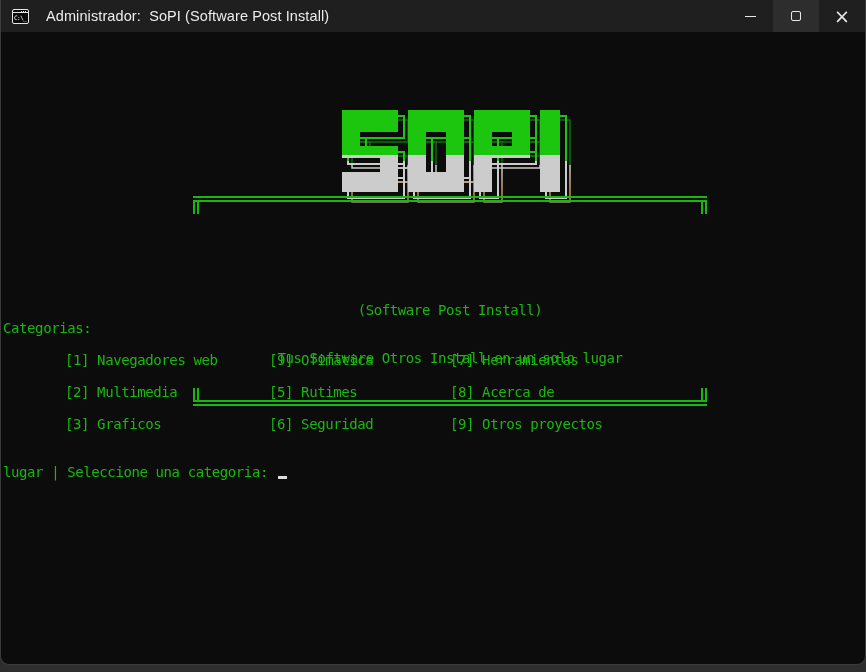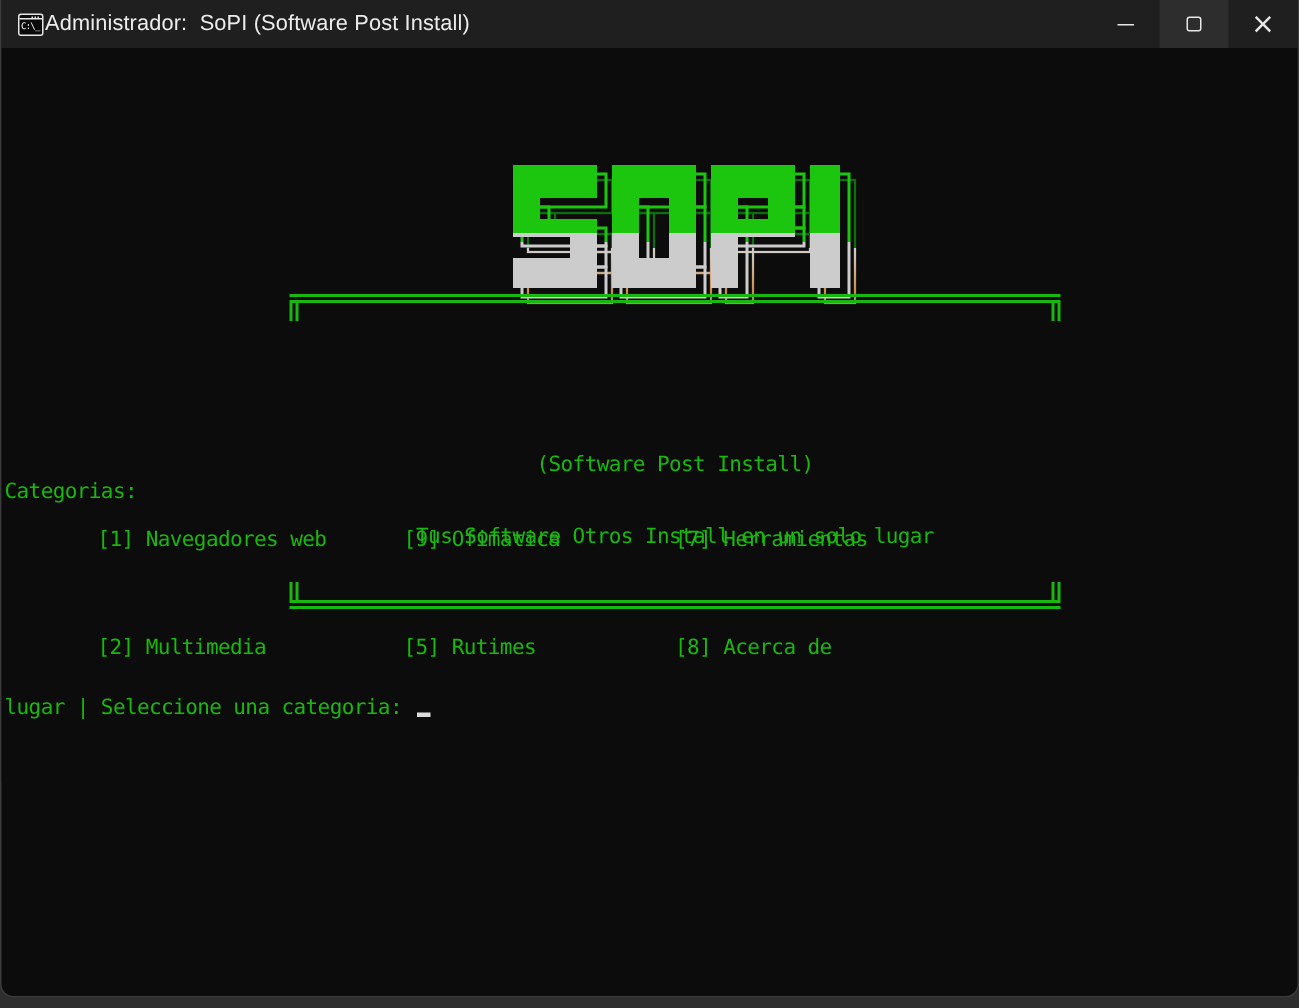--- a/index.html
+++ b/index.html
@@ -27,21 +27,21 @@
     border:1px solid #e6e6e6;border-radius:2px;position:relative;flex:0 0 auto;
   }
   .cmd-icon .bar{position:absolute;top:0;left:0;right:0;height:3px;border-bottom:1px solid #e6e6e6;}
   .cmd-icon .dot{position:absolute;top:1px;width:1px;height:1px;background:#e6e6e6;}
   .cmd-icon .d1{right:2px;} .cmd-icon .d2{right:4px;} .cmd-icon .d3{right:6px;}
   .cmd-icon .prompt-glyph{
     position:absolute;left:1px;top:4px;font-family:"DejaVu Sans Mono", monospace;
     font-size:6px;line-height:8px;color:#fff;letter-spacing:-0.5px;
   }
   .window-title{
-    margin-left:1px;font-size:14.5px;white-space:pre;letter-spacing:0.1px;
+    margin-left:17px;font-size:14.5px;white-space:pre;letter-spacing:0.1px;
   }
   .controls{margin-left:auto;display:flex;height:100%;}
   .ctl-btn{width:46px;height:32px;display:flex;align-items:center;justify-content:center;background:transparent;border:none;cursor:pointer;}
   .ctl-btn.maximize{background:var(--maxbtn-bg);}
   .min-glyph{width:11px;height:1px;background:#e8e8e8;}
   .max-glyph{width:10px;height:10px;border:1px solid #e8e8e8;border-radius:2px;}
   .close-glyph{color:#e8e8e8;font-size:19px;line-height:19px;font-family:"DejaVu Sans", sans-serif;}
 
   
   .console{
@@ -61,21 +61,21 @@
   .info-box .stub{position:absolute;width:0;height:12px;}
   .info-box .tl{left:0;top:0;border-left:6px double var(--green);}
   .info-box .tr{right:0;top:0;border-right:6px double var(--green);}
   .info-box .bl{left:0;bottom:0;border-left:6px double var(--green);}
   .info-box .br{right:0;bottom:0;border-right:6px double var(--green);}
   .info-line{height:16px;}
 
   .categories-label{position:absolute;top:288px;left:2px;}
 
   .menu-row{position:absolute;left:0;width:100%;height:16px;text-align:center;}
-  .menu-row.r0{top:320px;} .menu-row.r1{top:352px;margin-top:40px;} .menu-row.r2{top:384px;}
+  .menu-row.r0{top:320px;} .menu-row.r1{top:352px;} .menu-row.r2{top:384px;}
   .menu-cell{position:absolute;top:0;}
   .menu-cell.c0{left:64px;} .menu-cell.c1{left:268px;} .menu-cell.c2{left:449px;}
 
   .prompt-line{position:absolute;top:432px;left:2px;}
   .text-cursor{
     display:inline-block;width:9px;height:3px;background:#dcdcdc;
     vertical-align:-2px;margin-left:2px;
   }
 </style>
 </head>
@@ -204,17 +204,22 @@
     <div class="menu-row r0">
       <span class="menu-cell c0">[1] Navegadores web</span>
       <span class="menu-cell c1">[9] Ofimatica</span>
       <span class="menu-cell c2">[7] Herramientas</span>
     </div>
     <div class="menu-row r1">
       <span class="menu-cell c0">[2] Multimedia</span>
       <span class="menu-cell c1">[5] Rutimes</span>
       <span class="menu-cell c2">[8] Acerca de</span>
     </div>
+    <div class="menu-row r2">
+      <span class="menu-cell c0">[3] Graficos</span>
+      <span class="menu-cell c1">[6] Seguridad</span>
+      <span class="menu-cell c2">[9] Otros proyectos</span>
+    </div>
 
     <div class="prompt-line"><span>lugar | Seleccione una categoria: </span><span class="text-cursor"></span></div>
 
   </div>
 </div>
 
 </body></html>

